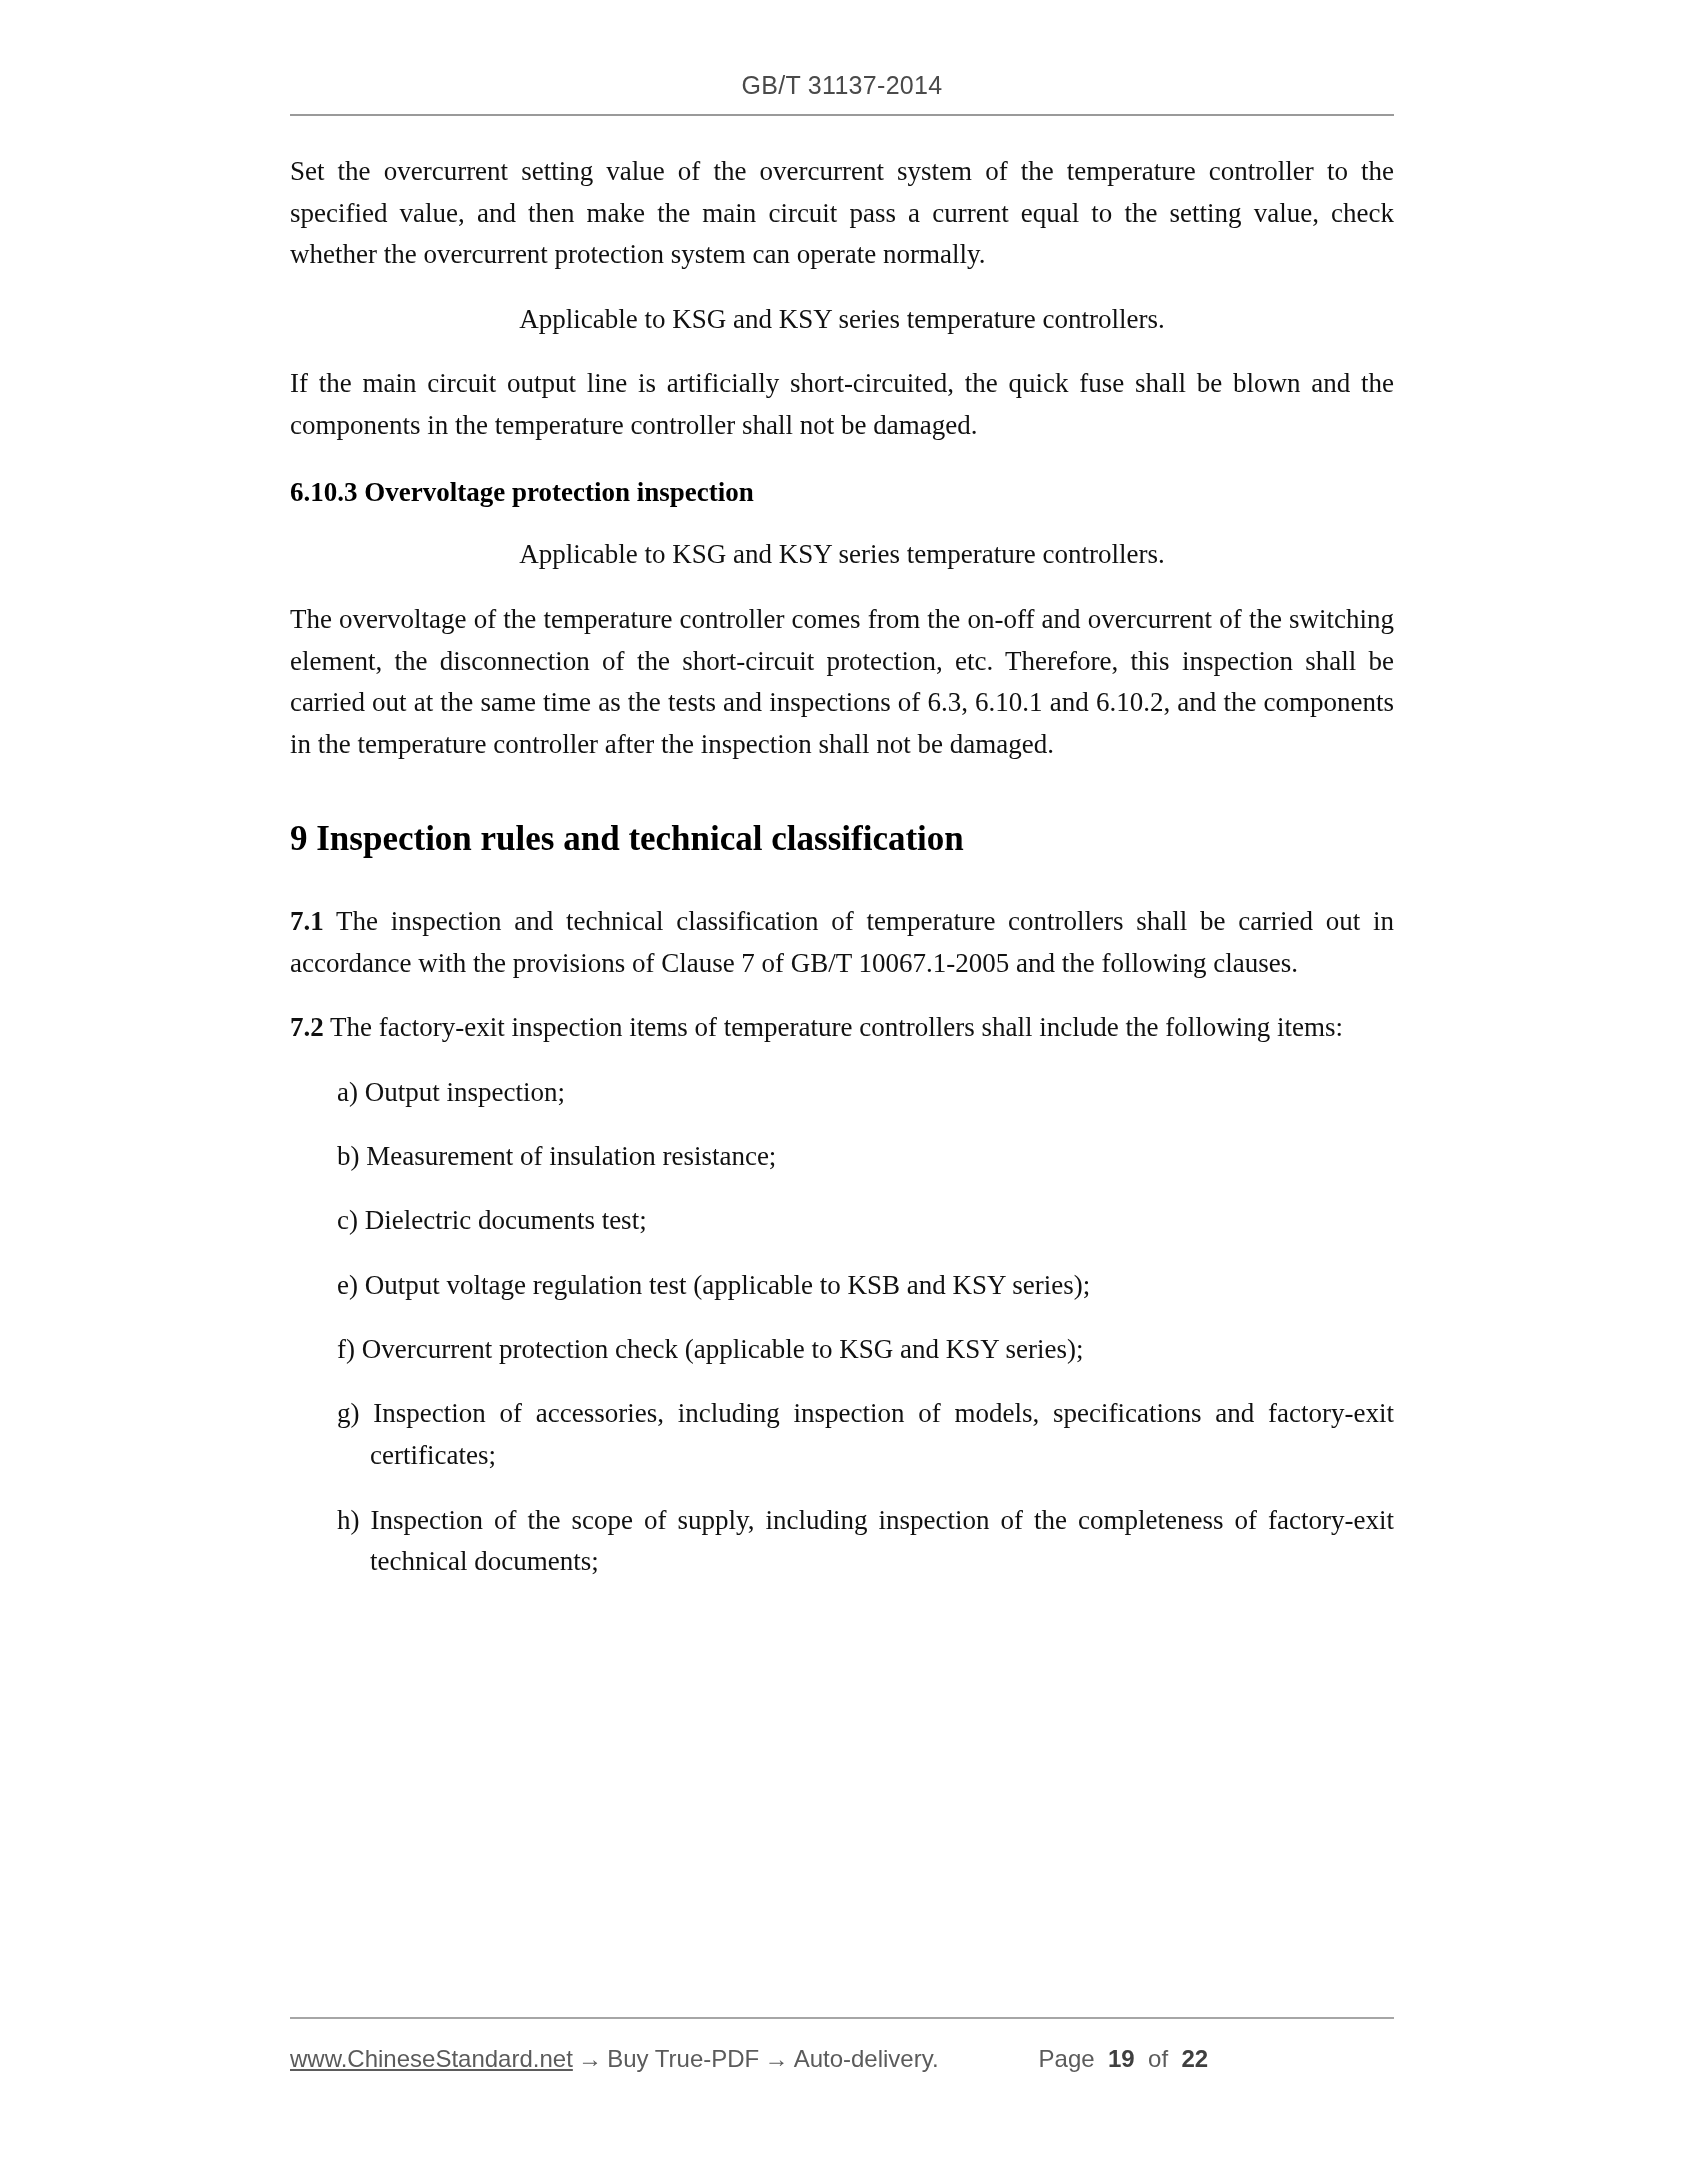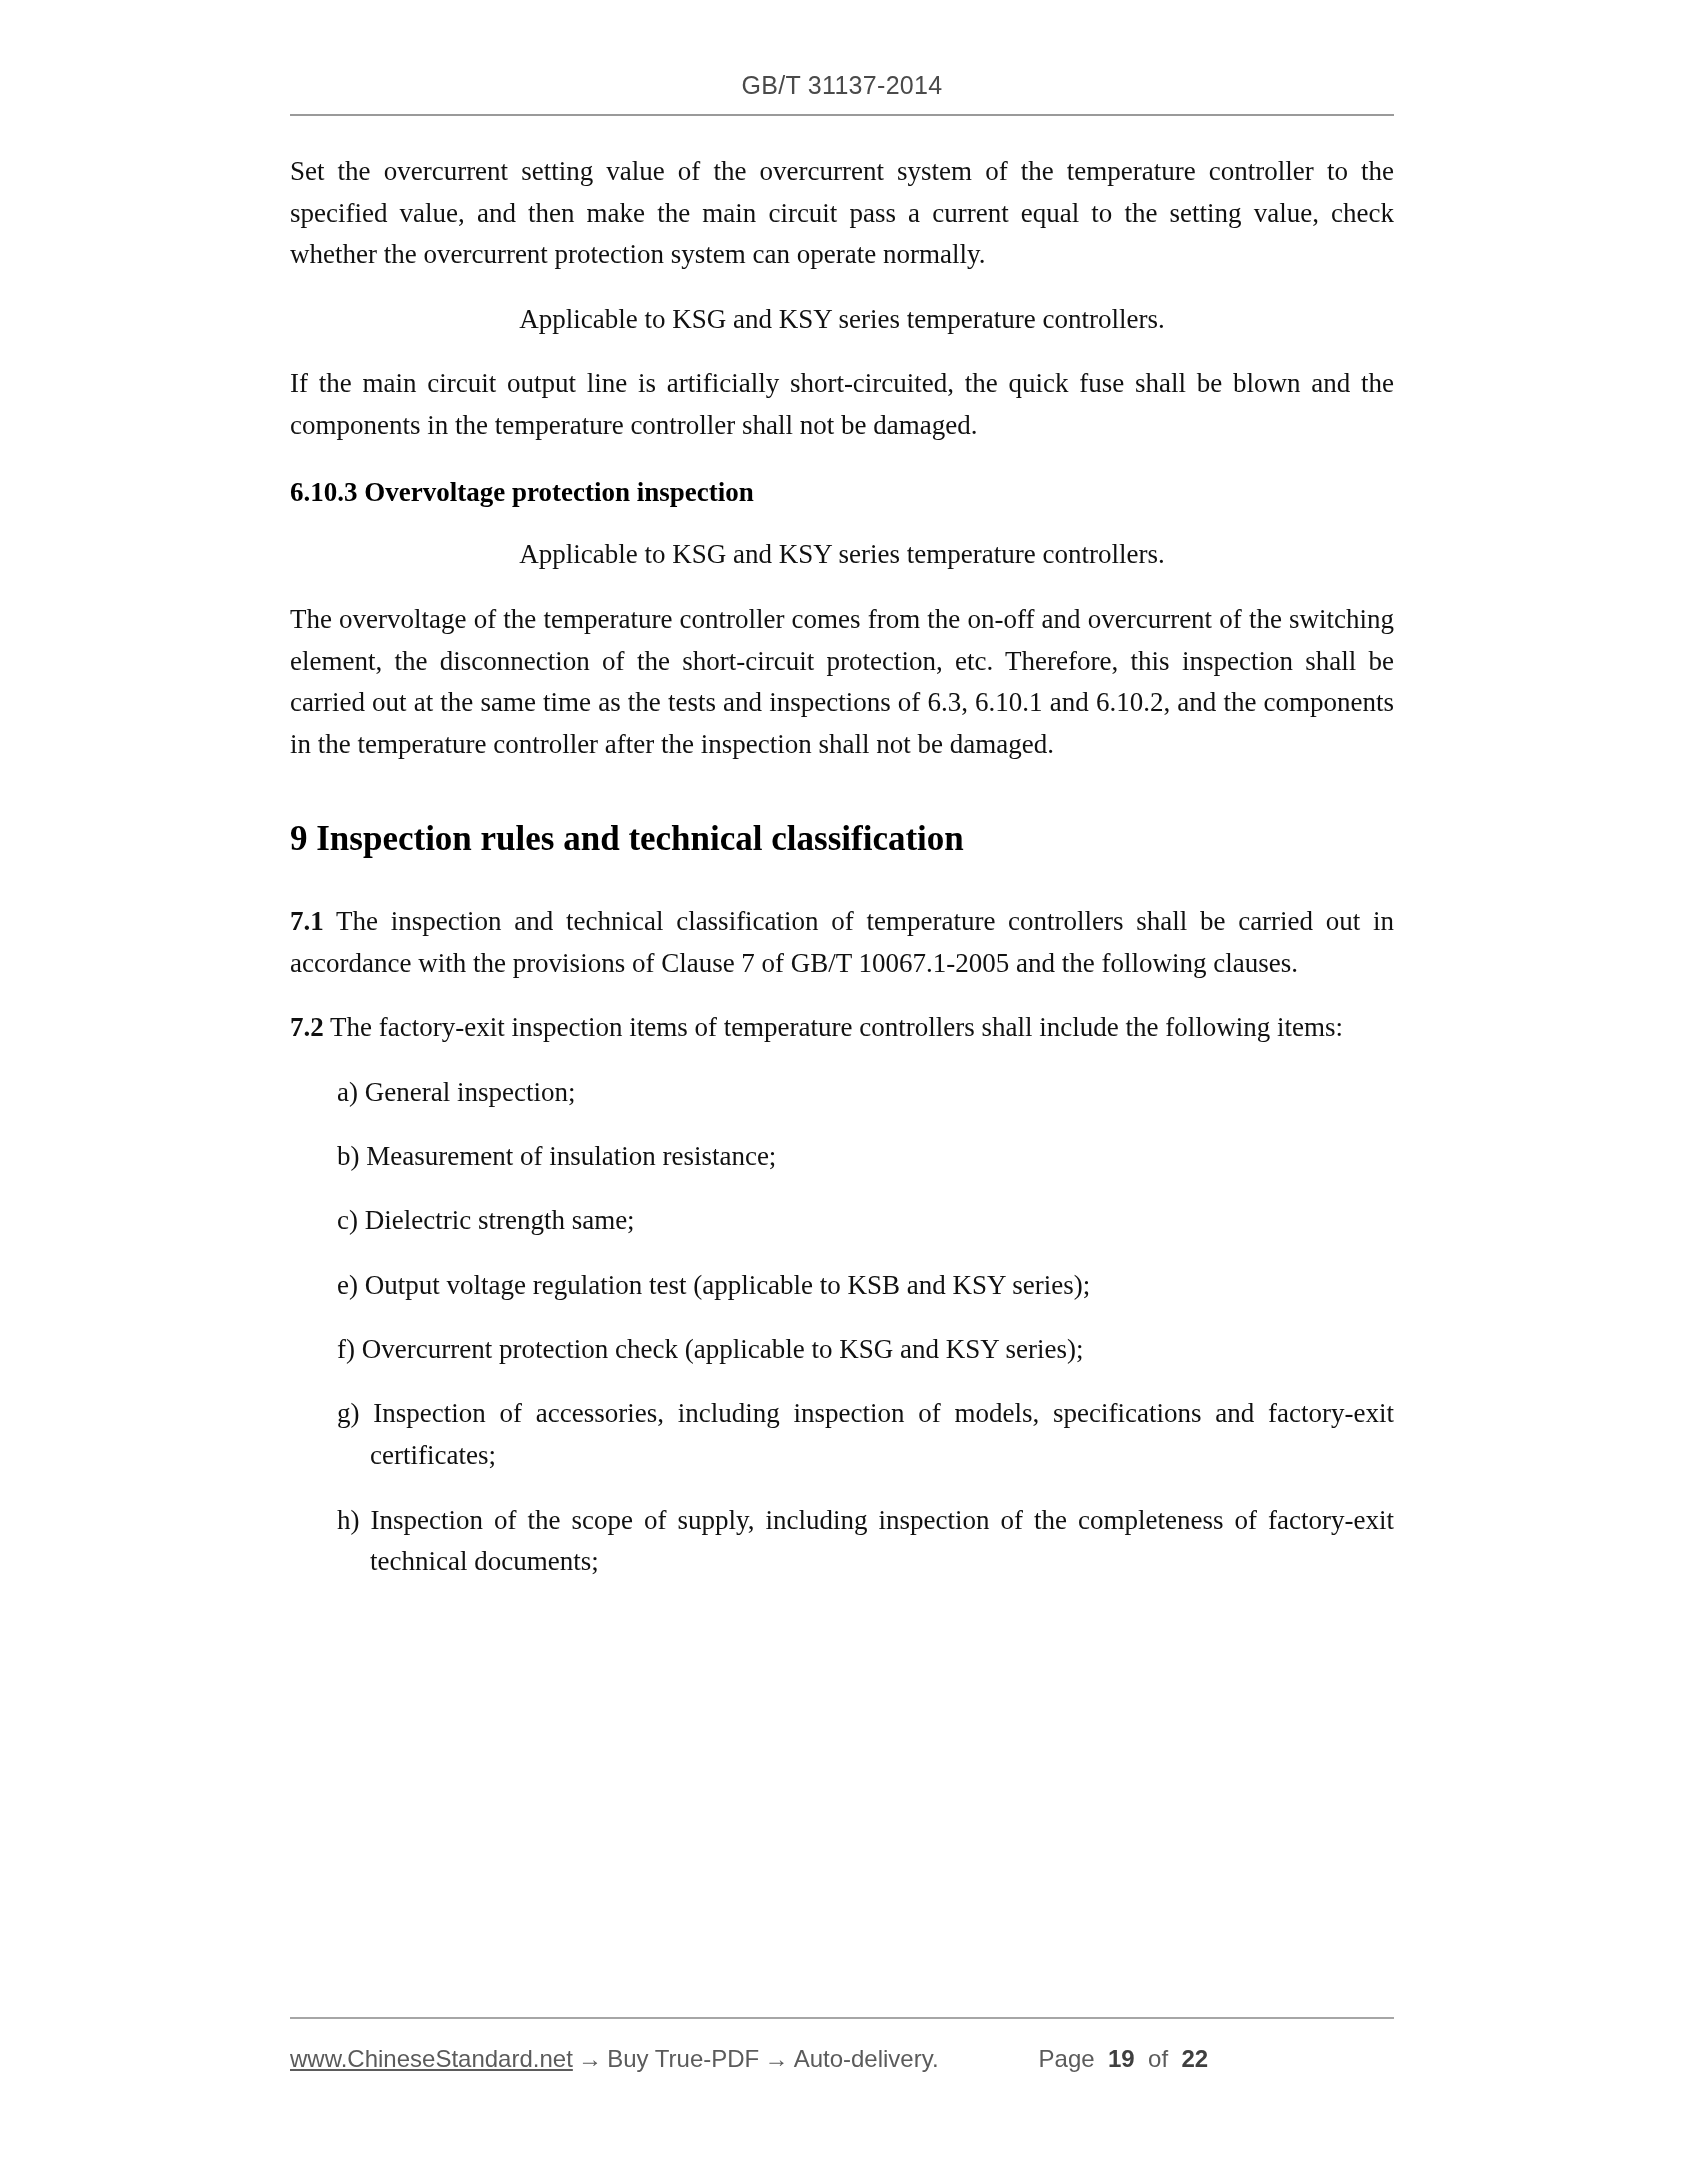--- a/index.html
+++ b/index.html
@@ -155,27 +155,27 @@
       <p class="para">The overvoltage of the temperature controller comes from the on-off and overcurrent of the switching element, the disconnection of the short-circuit protection, etc. Therefore, this inspection shall be carried out at the same time as the tests and inspections of 6.3, 6.10.1 and 6.10.2, and the components in the temperature controller after the inspection shall not be damaged.</p>
 
       <h2 class="clause">9 Inspection rules and technical classification</h2>
 
       <p class="para"><span class="numlabel">7.1</span><span> The inspection and technical classification of temperature controllers shall be carried out in accordance with the provisions of Clause 7 of GB/T 10067.1-2005 and the following clauses.</span></p>
 
       <p class="para"><span class="numlabel">7.2</span><span> The factory-exit inspection items of temperature controllers shall include the following items:</span></p>
 
       <ul class="item-list">
         <li>
-            <span class="hangbox">a) General inspection;</span>
+            <span class="hangbox">a) Output inspection;</span>
           </li>
         <li>
             <span class="hangbox">b) Measurement of insulation resistance;</span>
           </li>
         <li>
-            <span class="hangbox">c) Dielectric strength same;</span>
+            <span class="hangbox">c) Dielectric documents test;</span>
           </li>
         <li>
             <span class="hangbox">e) Output voltage regulation test (applicable to KSB and KSY series);</span>
           </li>
         <li>
             <span class="hangbox">f) Overcurrent protection check (applicable to KSG and KSY series);</span>
           </li>
         <li>
             <span class="hangbox">g) Inspection of accessories, including inspection of models, specifications and factory-exit certificates;</span>
           </li>

